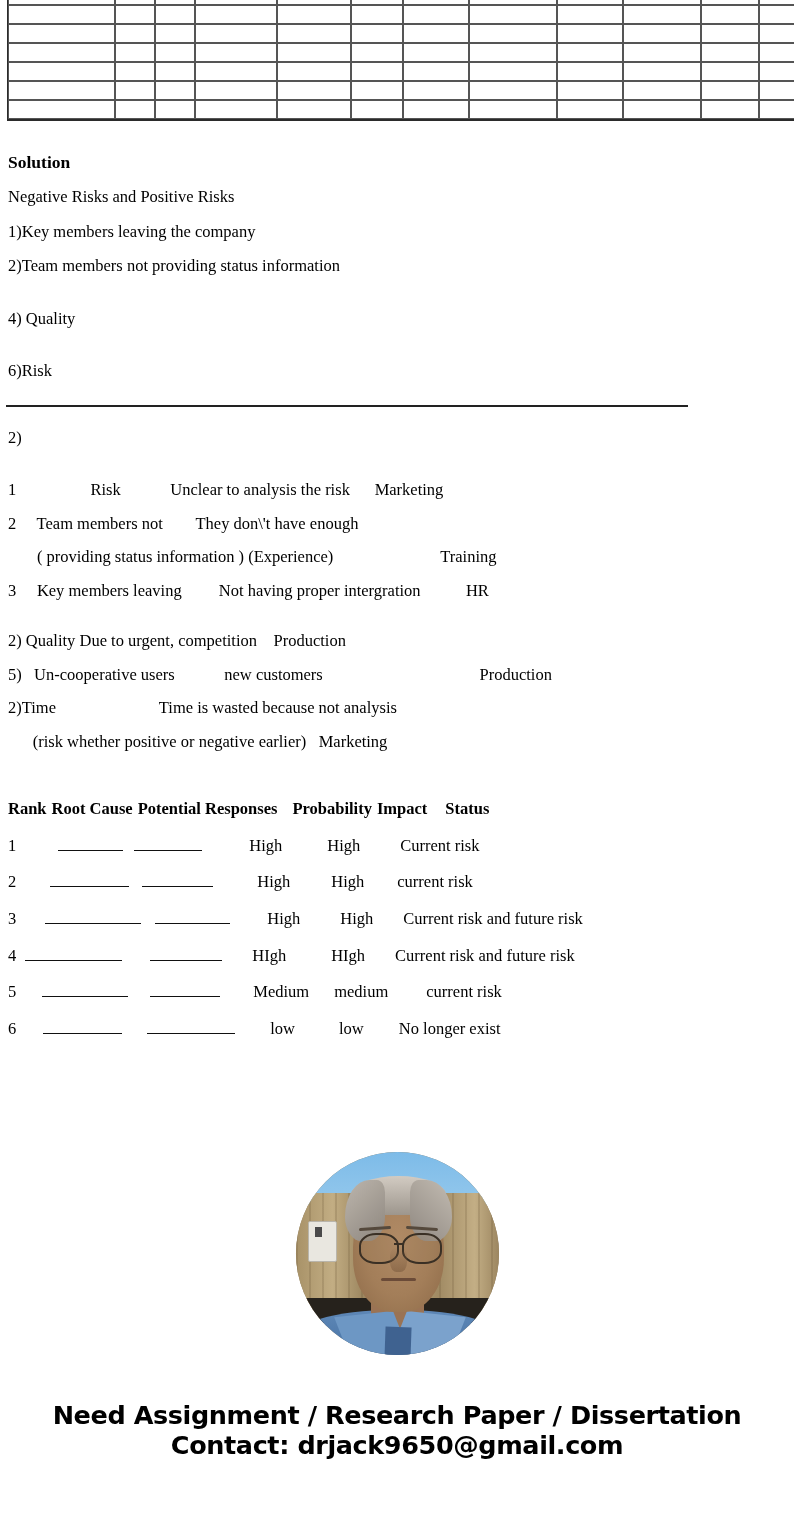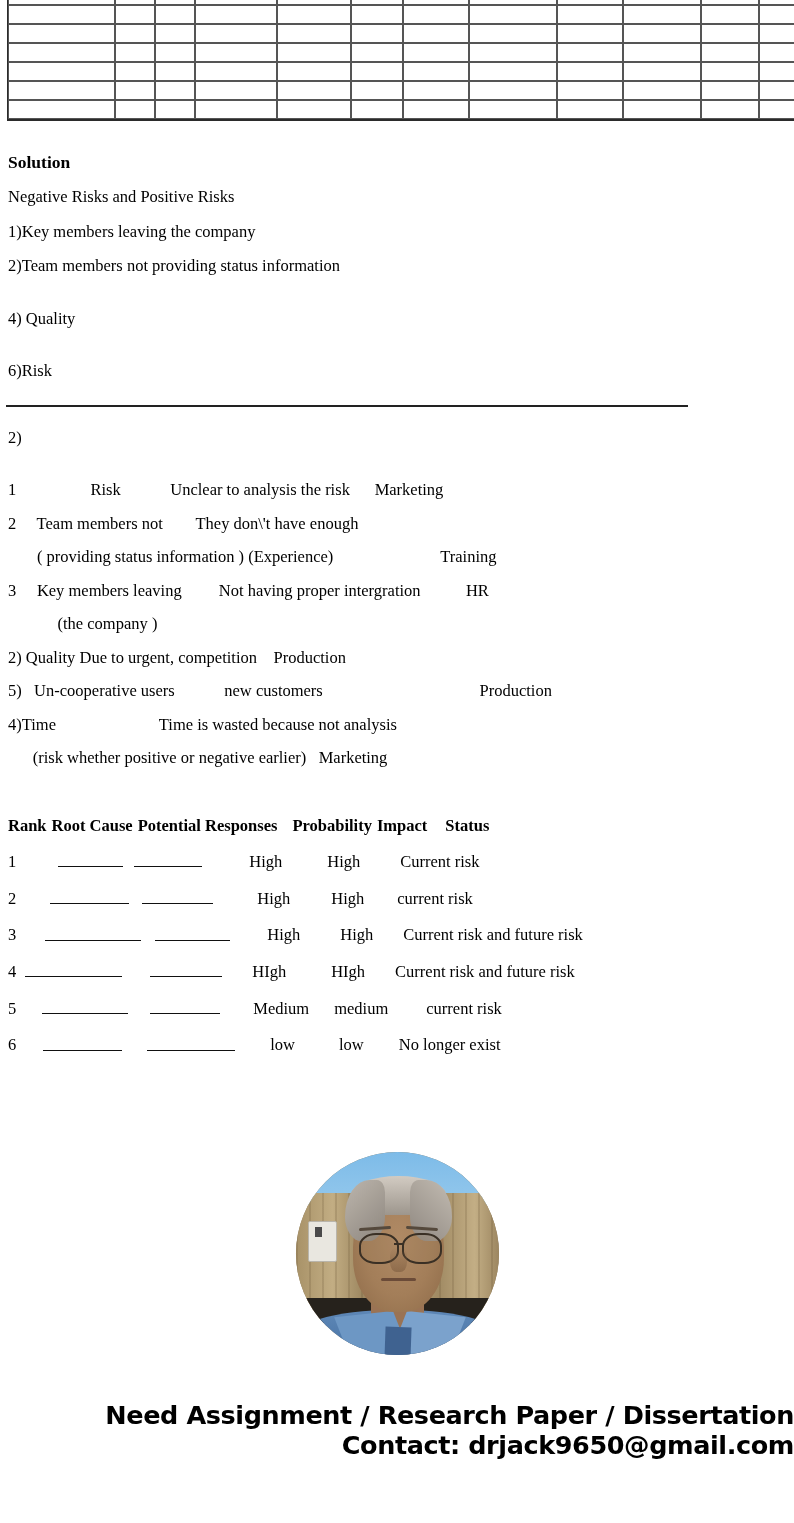--- a/index.html
+++ b/index.html
@@ -97,21 +97,21 @@
   .ph-bridge{position:absolute;left:48.5%;top:45%;width:4.5%;height:2px;background:#3a3025;}
   .ph-browL{position:absolute;left:31%;top:37%;width:16%;height:3px;background:#55493c;border-radius:2px;transform:rotate(-4deg);}
   .ph-browR{position:absolute;left:54%;top:37%;width:16%;height:3px;background:#55493c;border-radius:2px;transform:rotate(4deg);}
   .ph-nose{position:absolute;left:46.5%;top:47%;width:8%;height:12%;
       background:linear-gradient(180deg,rgba(140,104,72,.0),rgba(120,88,60,.55));border-radius:40%;}
   .ph-mouth{position:absolute;left:42%;top:62%;width:17%;height:3.2px;
       background:#6b4b38;border-radius:3px;}
 
   
   .promo{
-    position:absolute;left:0;top:1400px;width:794px;text-align:right;
+    position:absolute;left:0;top:1400px;width:794px;text-align:center;
     font-family:"DejaVu Sans", sans-serif;
     font-weight:bold;
     font-size:25.5px;
     line-height:1.18;
     letter-spacing:-0.4px;
     color:#000;
   }
   .promo .l3{font-size:25.5px;}
 </style>
 </head>
@@ -252,27 +252,26 @@
 
     <div style="height:18px"></div>
     <p class="line">1                  Risk            Unclear to analysis the risk      Marketing</p>
     <div style="height:17px"></div>
     <p class="line">2     Team members not        They don\'t have enough</p>
     <div style="height:17px"></div>
     <p class="line">       ( providing status information ) (Experience)                          Training</p>
     <div style="height:17px"></div>
     <p class="line">3     Key members leaving         Not having proper intergration           HR</p>
     <div style="height:17px"></div>
-    <p class="line">            (the company )</p>
     <div style="height:17px"></div>
     <p class="line">2) Quality Due to urgent, competition    Production</p>
     <div style="height:17px"></div>
     <p class="line">5)   Un-cooperative users            new customers                                      Production</p>
     <div style="height:17px"></div>
-    <p class="line">4)Time                         Time is wasted because not analysis</p>
+    <p class="line">2)Time                         Time is wasted because not analysis</p>
     <div style="height:17px"></div>
     <p class="line">      (risk whether positive or negative earlier)   Marketing</p>
 
     <div style="height:51px"></div>
 
     <p class="line bold"><span>Rank</span><span style="display:inline-block;width:5px"></span><span>Root Cause</span><span style="display:inline-block;width:5px"></span><span>Potential Responses</span><span style="display:inline-block;width:15px"></span><span>Probability</span><span style="display:inline-block;width:5px"></span><span>Impact</span><span style="display:inline-block;width:18px"></span><span>Status</span></p>
 
     <div style="height:17px"></div>
     <p class="line"><span>1</span><span style="display:inline-block;width:42px"></span><span class="blank" style="width:65px"></span><span style="display:inline-block;width:11px"></span><span class="blank" style="width:68px"></span><span style="display:inline-block;width:47px"></span><span>High</span><span style="display:inline-block;width:45px"></span><span>High</span><span style="display:inline-block;width:40px"></span><span>Current risk</span></p>
 

